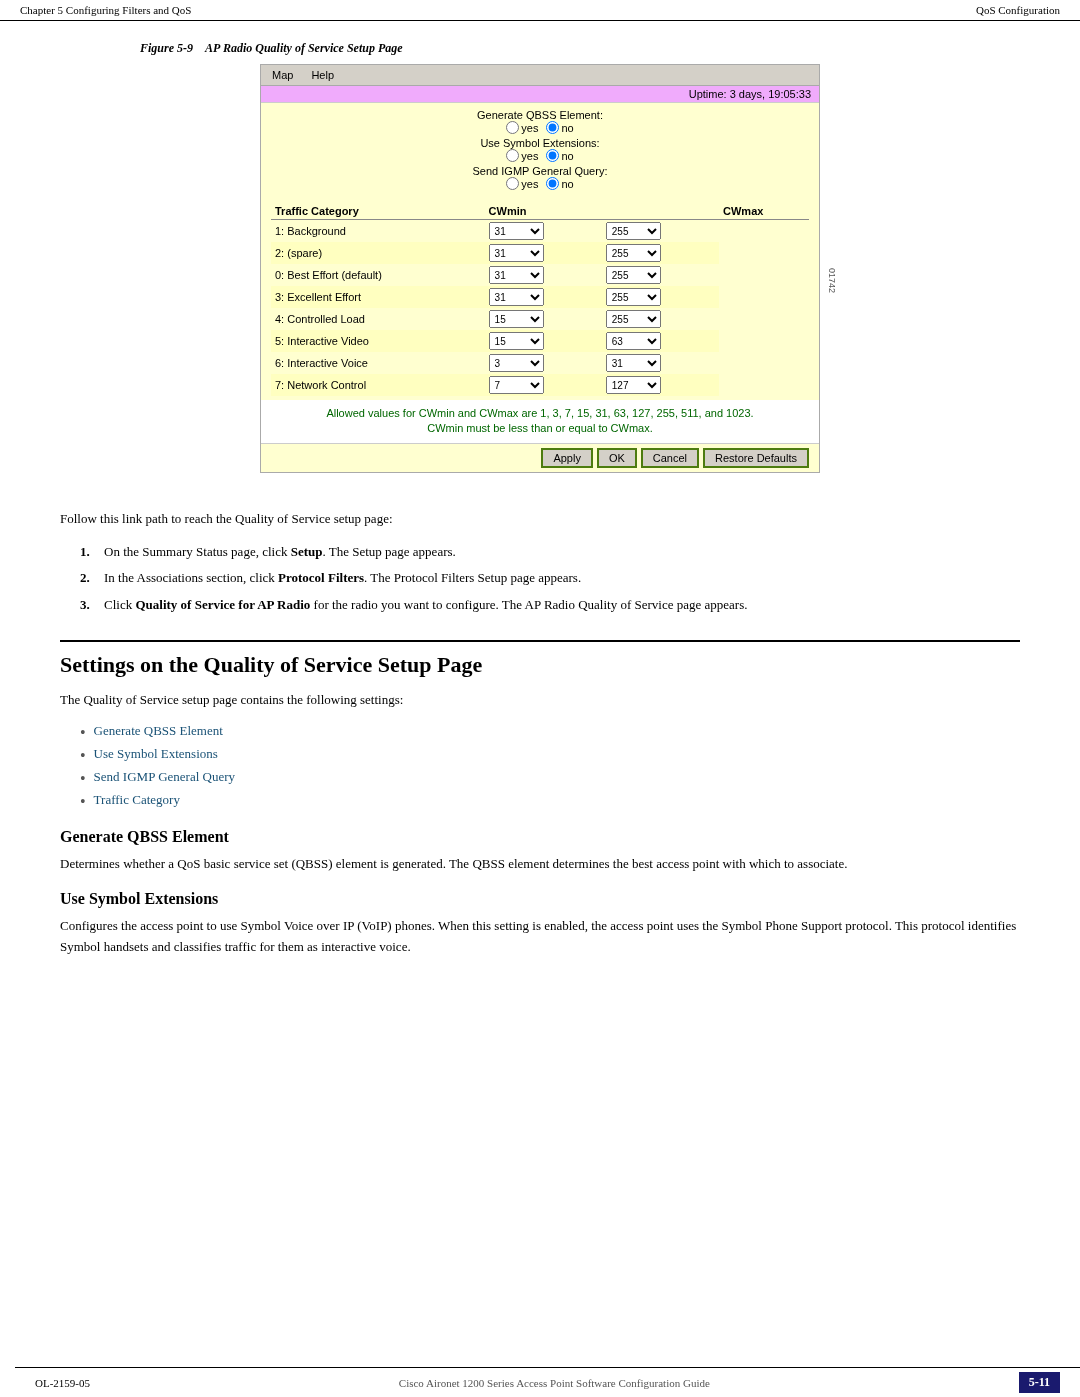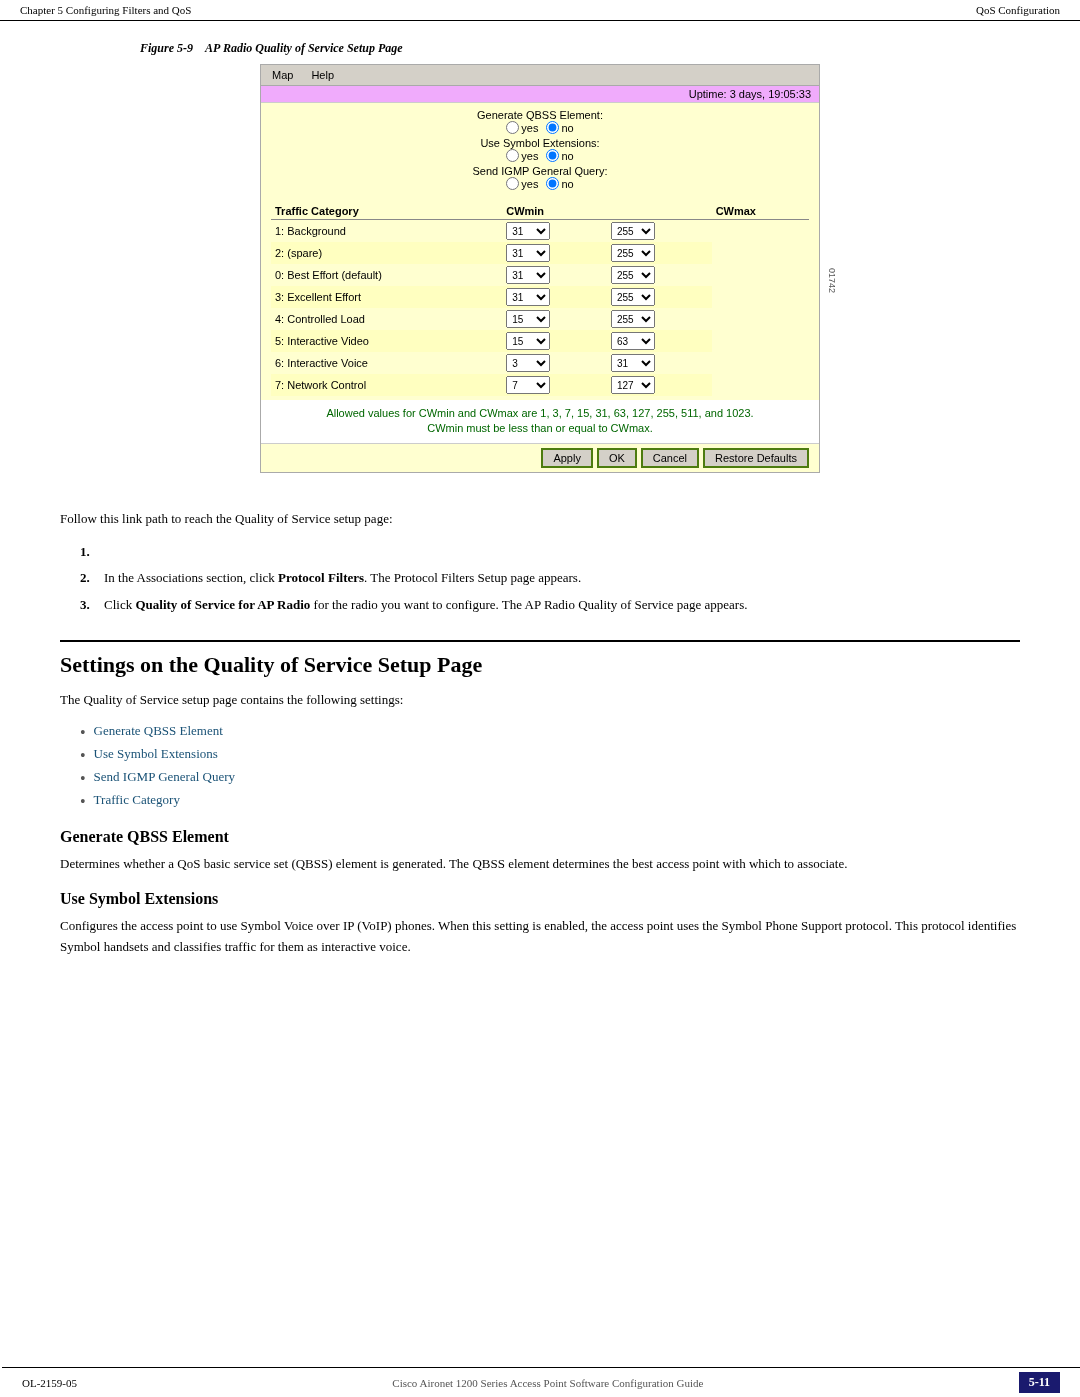--- a/index.html
+++ b/index.html
@@ -20,21 +20,21 @@
       align-items: center;
       border-bottom: 1px solid #000;
       padding: 4px 20px;
       font-size: 11px;
     }
 
     
     .footer-bar {
       position: absolute;
       bottom: 0;
-      left: 2px;
+      left: 15px;
       right: 0;
       display: flex;
       justify-content: space-between;
       align-items: center;
       border-top: 1px solid #000;
       padding: 4px 20px;
       font-size: 11px;
     }
     .footer-right {
       background: #1a1a6e;
@@ -126,21 +126,21 @@
     }
     .qos-table tbody td {
       padding: 2px 4px;
       vertical-align: middle;
     }
     .qos-table tbody tr:nth-child(even) { background: #ffffc0; }
     .qos-table select {
       font-size: 10px;
       padding: 0 1px;
       height: 18px;
-      width: 44px;
+      width: 55px;
     }
 
     
     .info-text {
       background: #ffffff;
       padding: 6px 10px;
       font-size: 11px;
       color: #006600;
       text-align: center;
       line-height: 1.4;
@@ -365,20 +365,21 @@
     </div>
   </div>
 
   <p class="body-text">
     <span>Follow this link path to reach the Quality of Service setup page:</span>
   </p>
 
   <ol class="numbered-list">
     <li>
       <span class="num">1.</span>
+      <span>On the Summary Status page, click <b>Setup</b>. The Setup page appears.</span>
     </li>
     <li>
       <span class="num">2.</span>
       <span>In the Associations section, click <b>Protocol Filters</b>. The Protocol Filters Setup page appears.</span>
     </li>
     <li>
       <span class="num">3.</span>
       <span>Click <b>Quality of Service for AP Radio</b> for the radio you want to configure. The AP Radio Quality of Service page appears.</span>
     </li>
   </ol>

